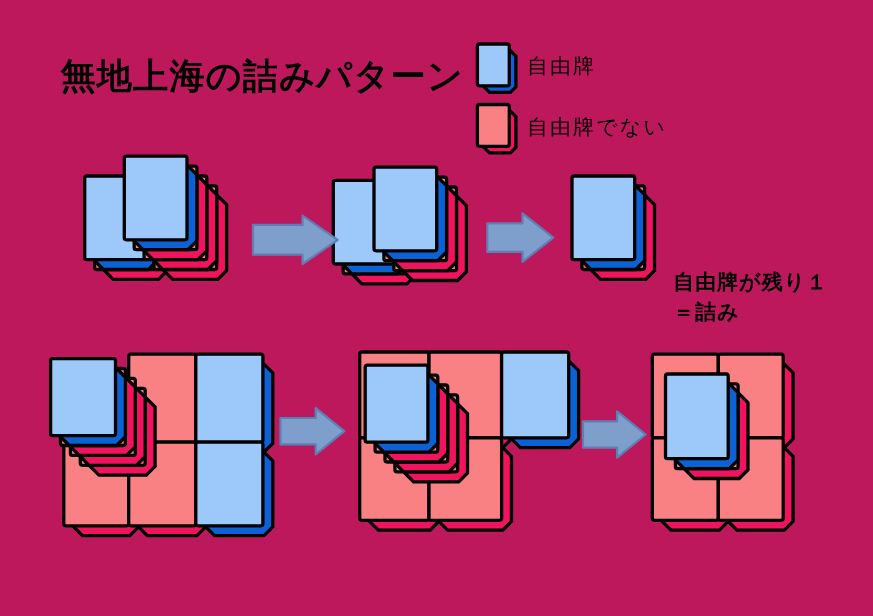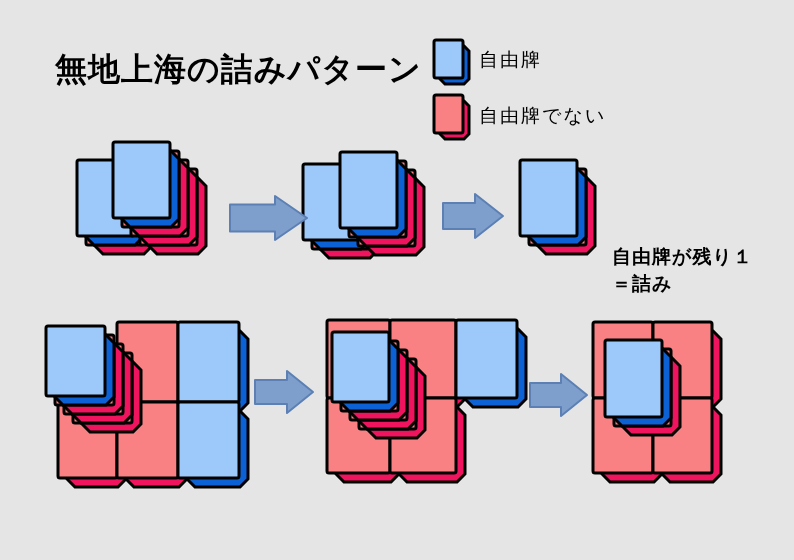--- a/index.html
+++ b/index.html
@@ -5,21 +5,21 @@
   html, body {
     margin: 0;
     padding: 0;
     background: #ffffff;
     font-family: "Liberation Sans", "DejaVu Sans", sans-serif;
   }
   .canvas-wrap {
     position: relative;
     width: 794px;
     height: 560px;
-    background: #e5e5e5;
+    background: #be185d;
     overflow: hidden;
   }
   svg text { user-select: none; }
   .title-text {
     font-size: 32px;
     font-weight: bold;
     letter-spacing: 1px;
     fill: #000000;
   }
   .legend-text {

